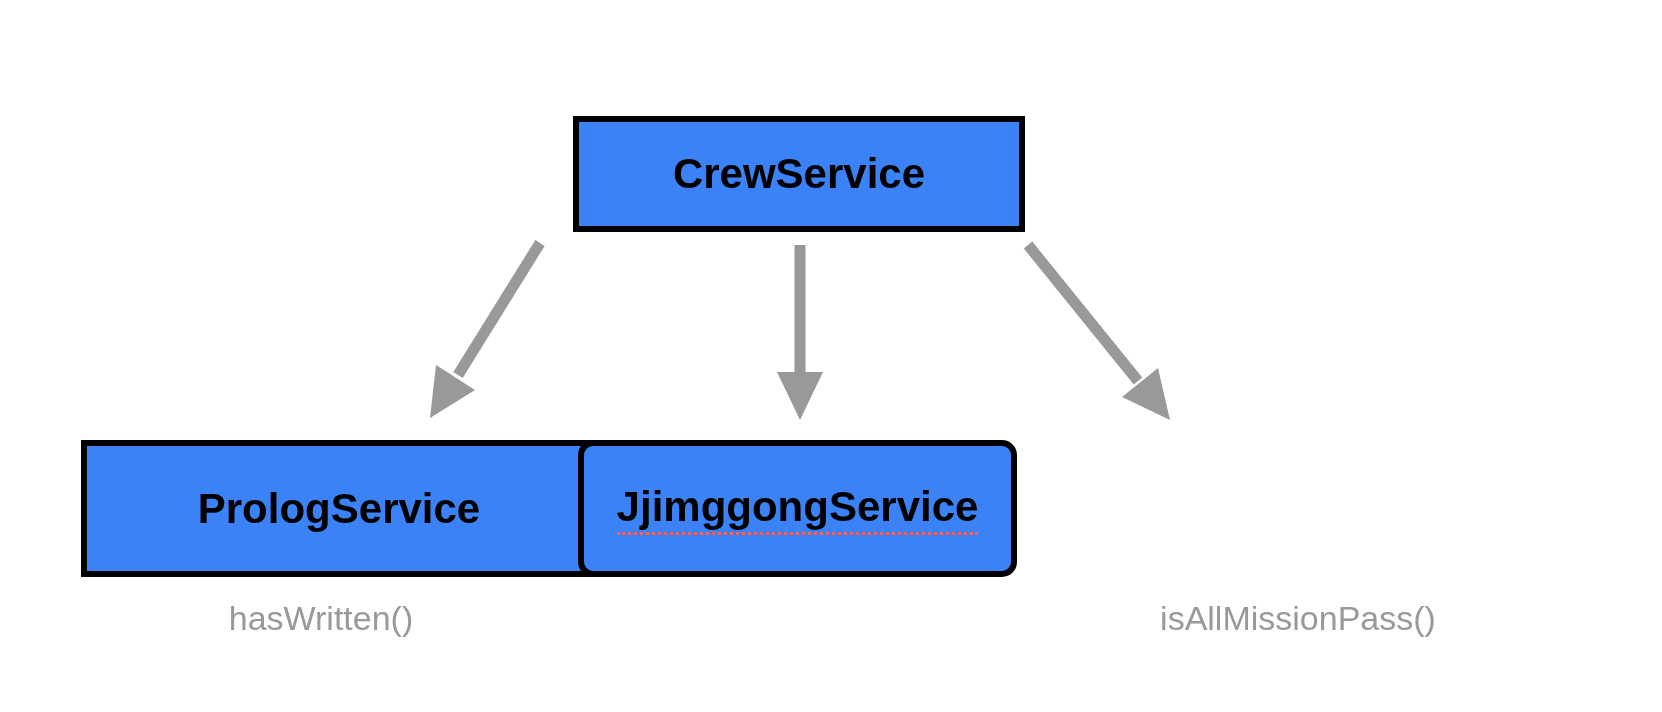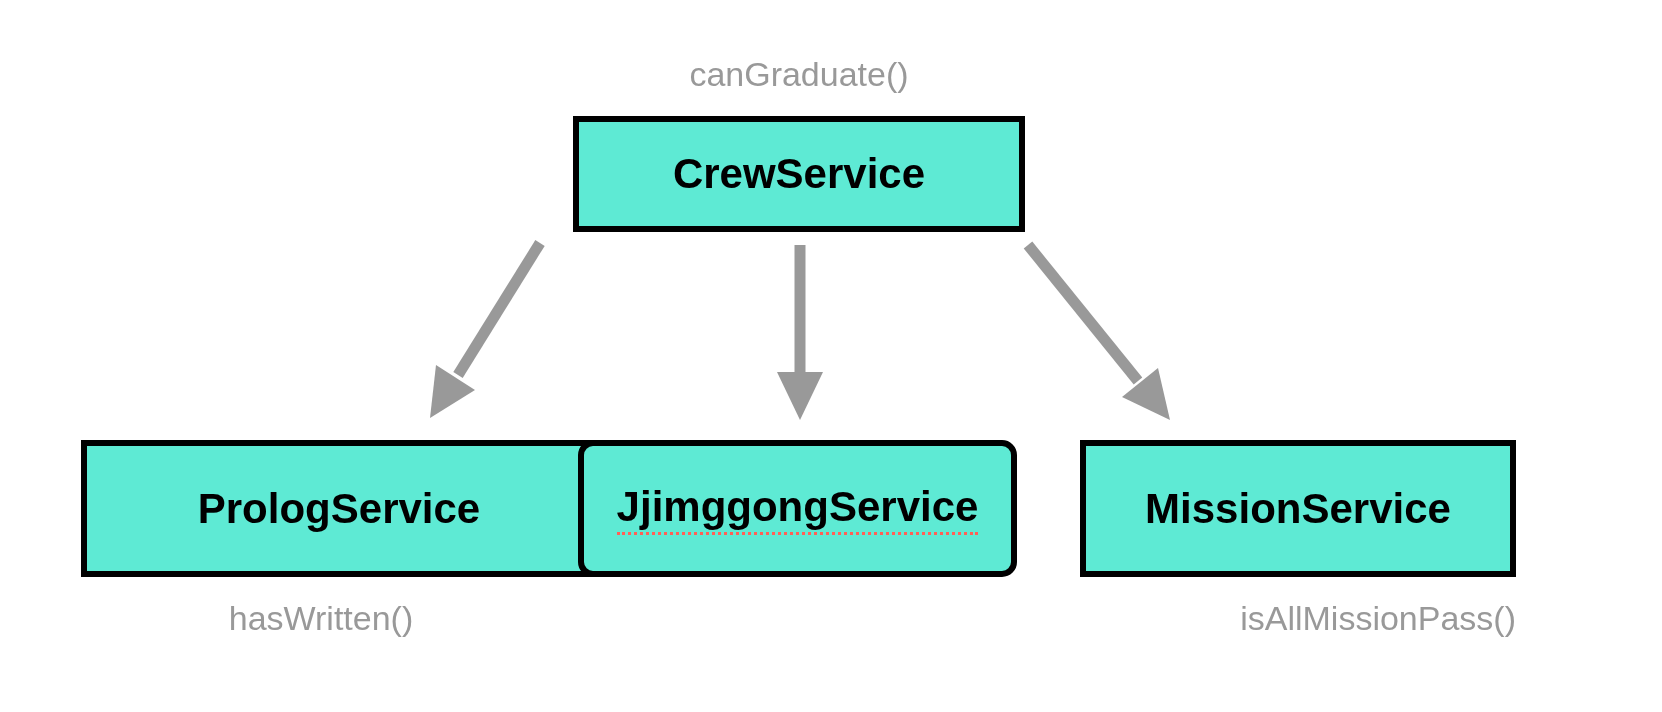--- a/index.html
+++ b/index.html
@@ -26,26 +26,26 @@
   .method-label.top {
     left: 573px;
     width: 452px;
     top: 56px;
   }
   .method-label.bottom {
     top: 600px;
   }
   .method-label.under-prolog   { left: 101px;  width: 440px; }
   .method-label.under-jjimggong{ left: 578px;  width: 439px; }
-  .method-label.under-mission  { left: 1080px; width: 436px; text-align: right; }
+  .method-label.under-mission  { left: 1080px; width: 436px; }
   .node {
     position: absolute;
     box-sizing: border-box;
     border: 6px solid #000000;
-    background: #5eead4;
+    background: #3b82f6;
     display: flex;
     align-items: center;
     justify-content: center;
     font-weight: bold;
     font-size: 42px;
     color: #000000;
     white-space: nowrap;
   }
   .node.crew      { left: 573px;  top: 116px; width: 452px; height: 116px; }
   .node.prolog    { left: 81px;   top: 440px; width: 516px; height: 137px; }
@@ -67,21 +67,20 @@
   }
   svg.arrows polygon {
     fill: #999999;
   }
 </style>
 </head>
 <body>
 
 <div class="canvas">
 
-  <div class="method-label top">canGraduate()</div>
 
   <div class="node crew">
     <span>CrewService</span>
   </div>
 
   <svg class="arrows" width="1662" height="712" viewBox="0 0 1662 712">
     <g>
       <line x1="540" y1="243" x2="458" y2="375"></line>
       <polygon points="430,418 436,365 475,390"></polygon>
     </g>
@@ -96,22 +95,19 @@
   </svg>
 
   <div class="node prolog">
     <span>PrologService</span>
   </div>
 
   <div class="node jjimggong">
     <span class="squiggle">JjimggongService</span>
   </div>
 
-  <div class="node mission">
-    <span>MissionService</span>
-  </div>
 
   <div class="method-label bottom under-prolog">hasWritten()</div>
 
 
   <div class="method-label bottom under-mission">isAllMissionPass()</div>
 
 </div>
 
 </body></html>

